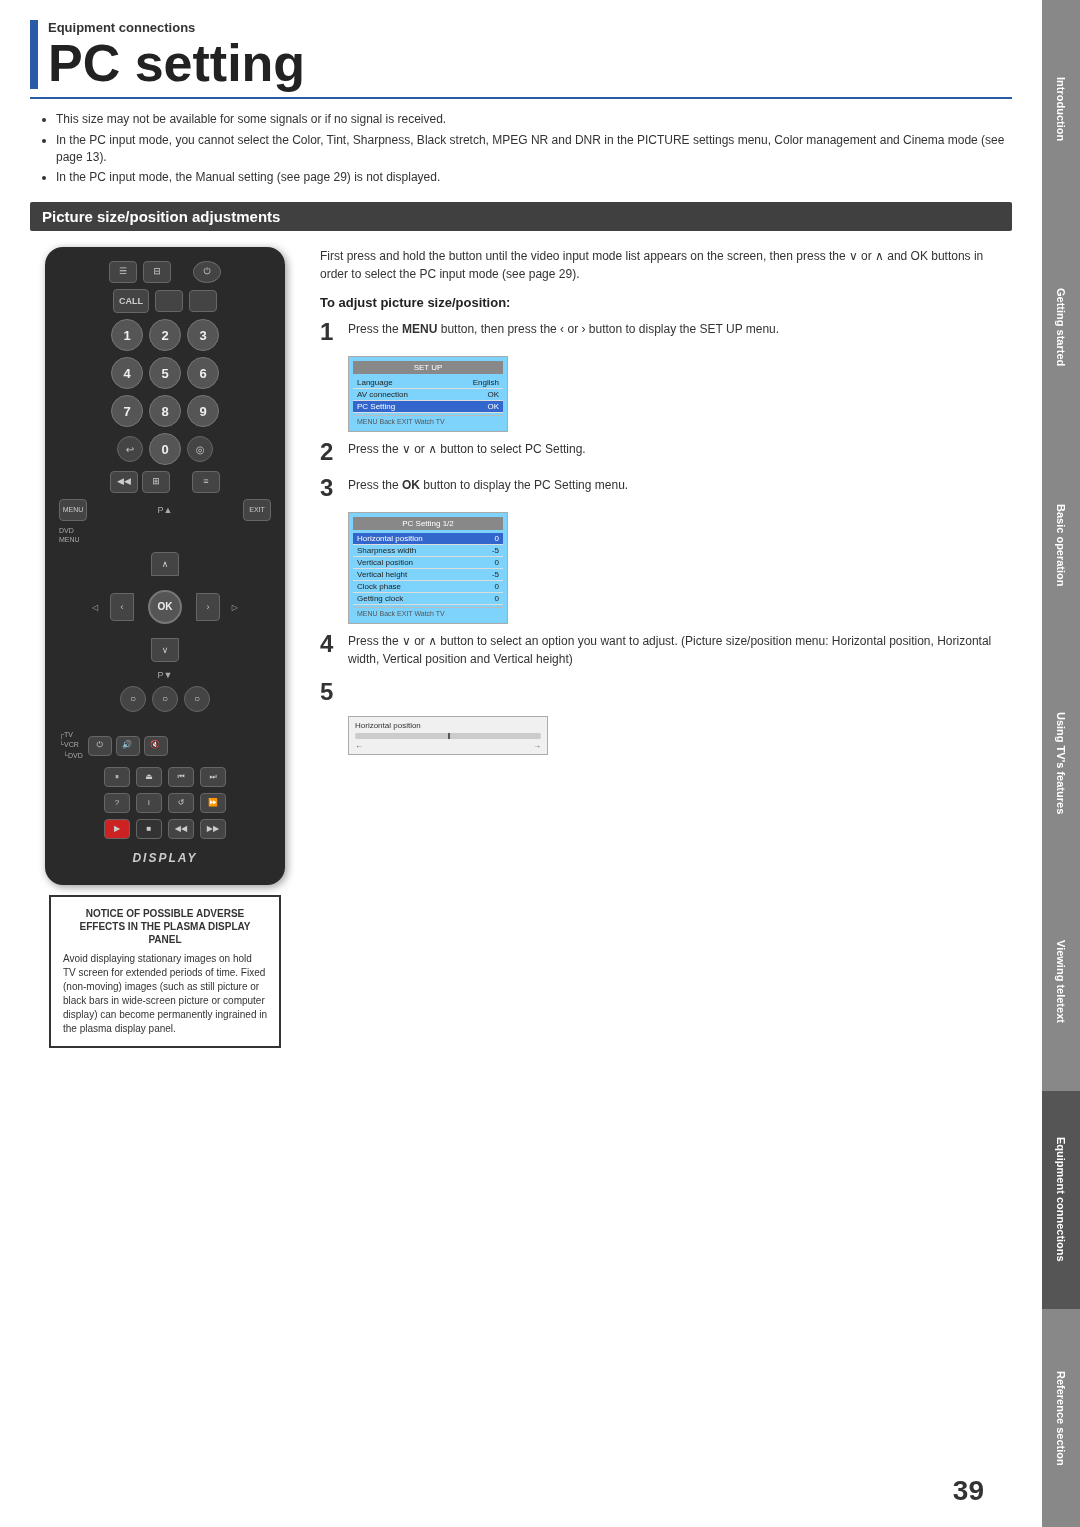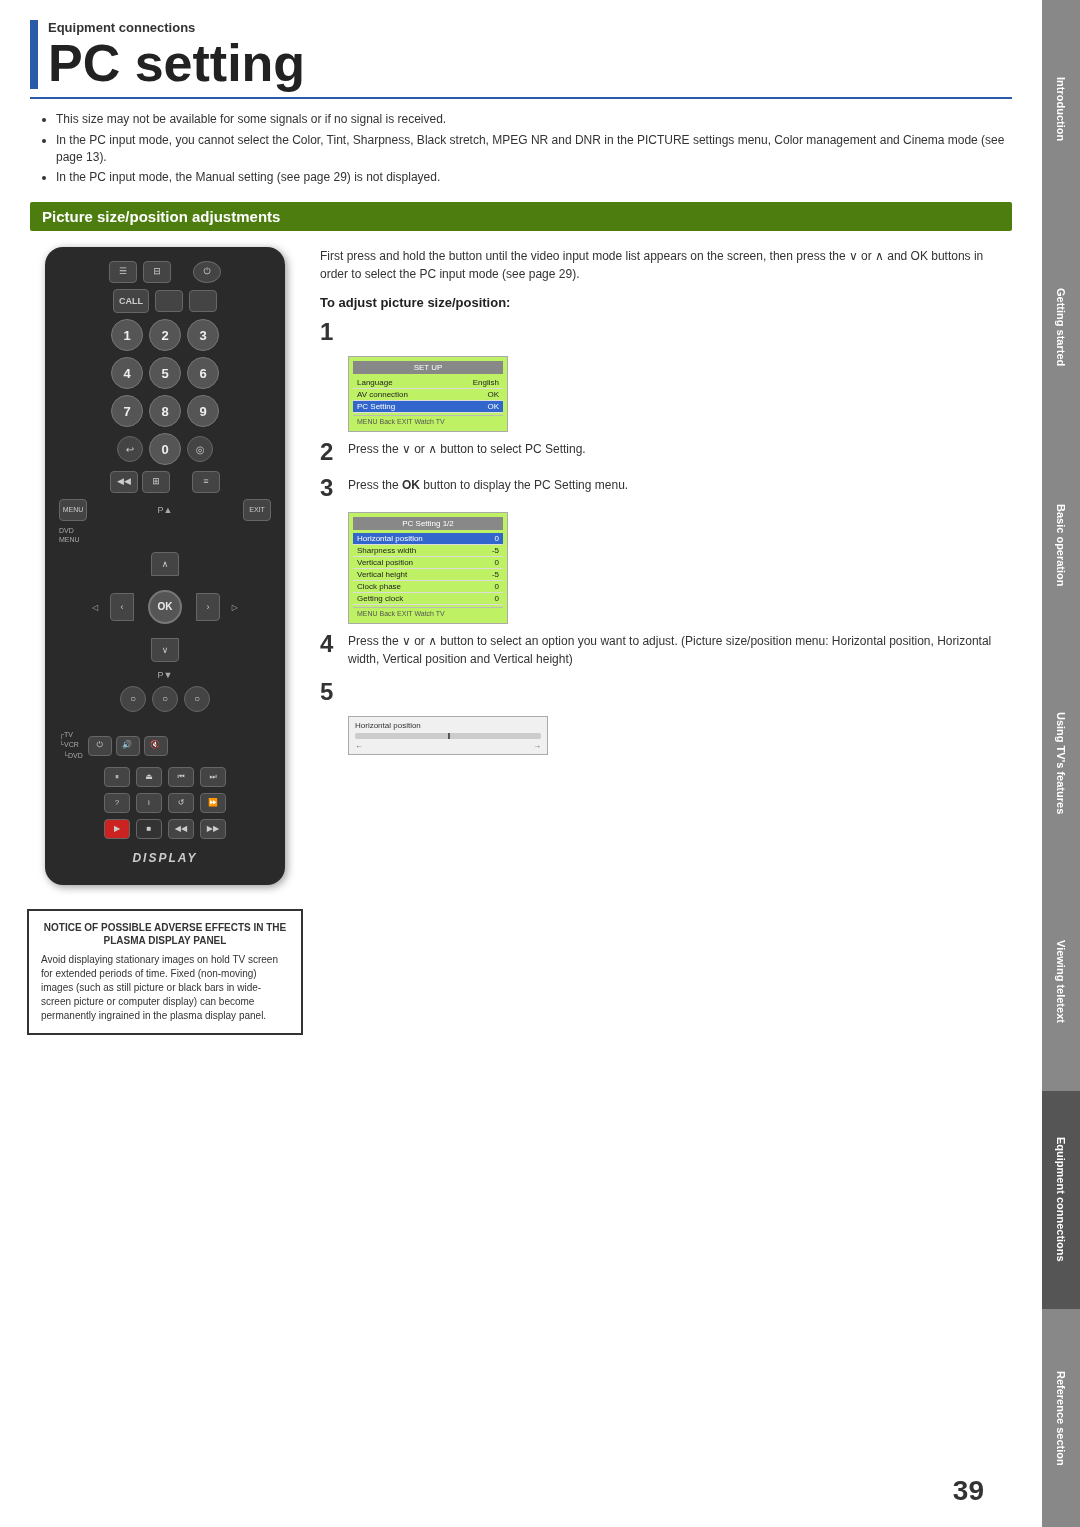--- a/index.html
+++ b/index.html
@@ -95,21 +95,21 @@
       font-size: 12px;
       margin-bottom: 4px;
       list-style: disc;
       margin-left: 16px;
       line-height: 1.4;
       color: #333;
     }
 
     
     .section-header {
-      background: #4d7c0f;
+      background: #404040;
       color: #fff;
       font-size: 15px;
       font-weight: bold;
       padding: 6px 12px;
       margin-bottom: 16px;
       border-radius: 2px;
     }
 
     
     .two-col {
@@ -245,22 +245,22 @@
       font-weight: bold;
       letter-spacing: 2px;
       margin-top: 6px;
       font-style: italic;
     }
 
     
     .notice-box {
       border: 2px solid #333;
       padding: 10px 12px;
-      margin-top: 24px;
-      width: 276px;
+      margin-top: 10px;
+      width: 232px;
       font-size: 10px;
       color: #333;
     }
     .notice-title {
       font-weight: bold;
       font-size: 10px;
       text-align: center;
       margin-bottom: 6px;
       line-height: 1.3;
     }
@@ -301,21 +301,21 @@
       font-size: 12px;
       line-height: 1.5;
       color: #333;
       flex: 1;
     }
     .step-text b { font-weight: bold; }
 
     
     .screen-mock {
       border: 1px solid #aaa;
-      background: #bef264;
+      background: #7dd3fc;
       font-size: 8px;
       margin-left: 28px;
       margin-bottom: 8px;
       padding: 4px;
       min-width: 140px;
       max-width: 160px;
     }
     .screen-header {
       background: #888;
       color: #fff;
@@ -557,20 +557,21 @@
     </div>
 
     <div class="right-col">
 
       <p class="intro-text">First press and hold the  button until the video input mode list appears on the screen, then press the ∨ or ∧ and OK buttons in order to select the PC input mode (see page 29).</p>
 
       <div class="sub-heading">To adjust picture size/position:</div>
 
       <div class="step">
         <span class="step-num">1</span>
+        <span class="step-text">Press the <b>MENU</b> button, then press the ‹ or › button to display the SET UP menu.</span>
       </div>
 
       <div class="screen-mock">
         <div class="screen-header">SET UP</div>
         <div class="screen-row">
           <span>Language</span>
           <span>English</span>
         </div>
         <div class="screen-row">
           <span>AV connection</span>

